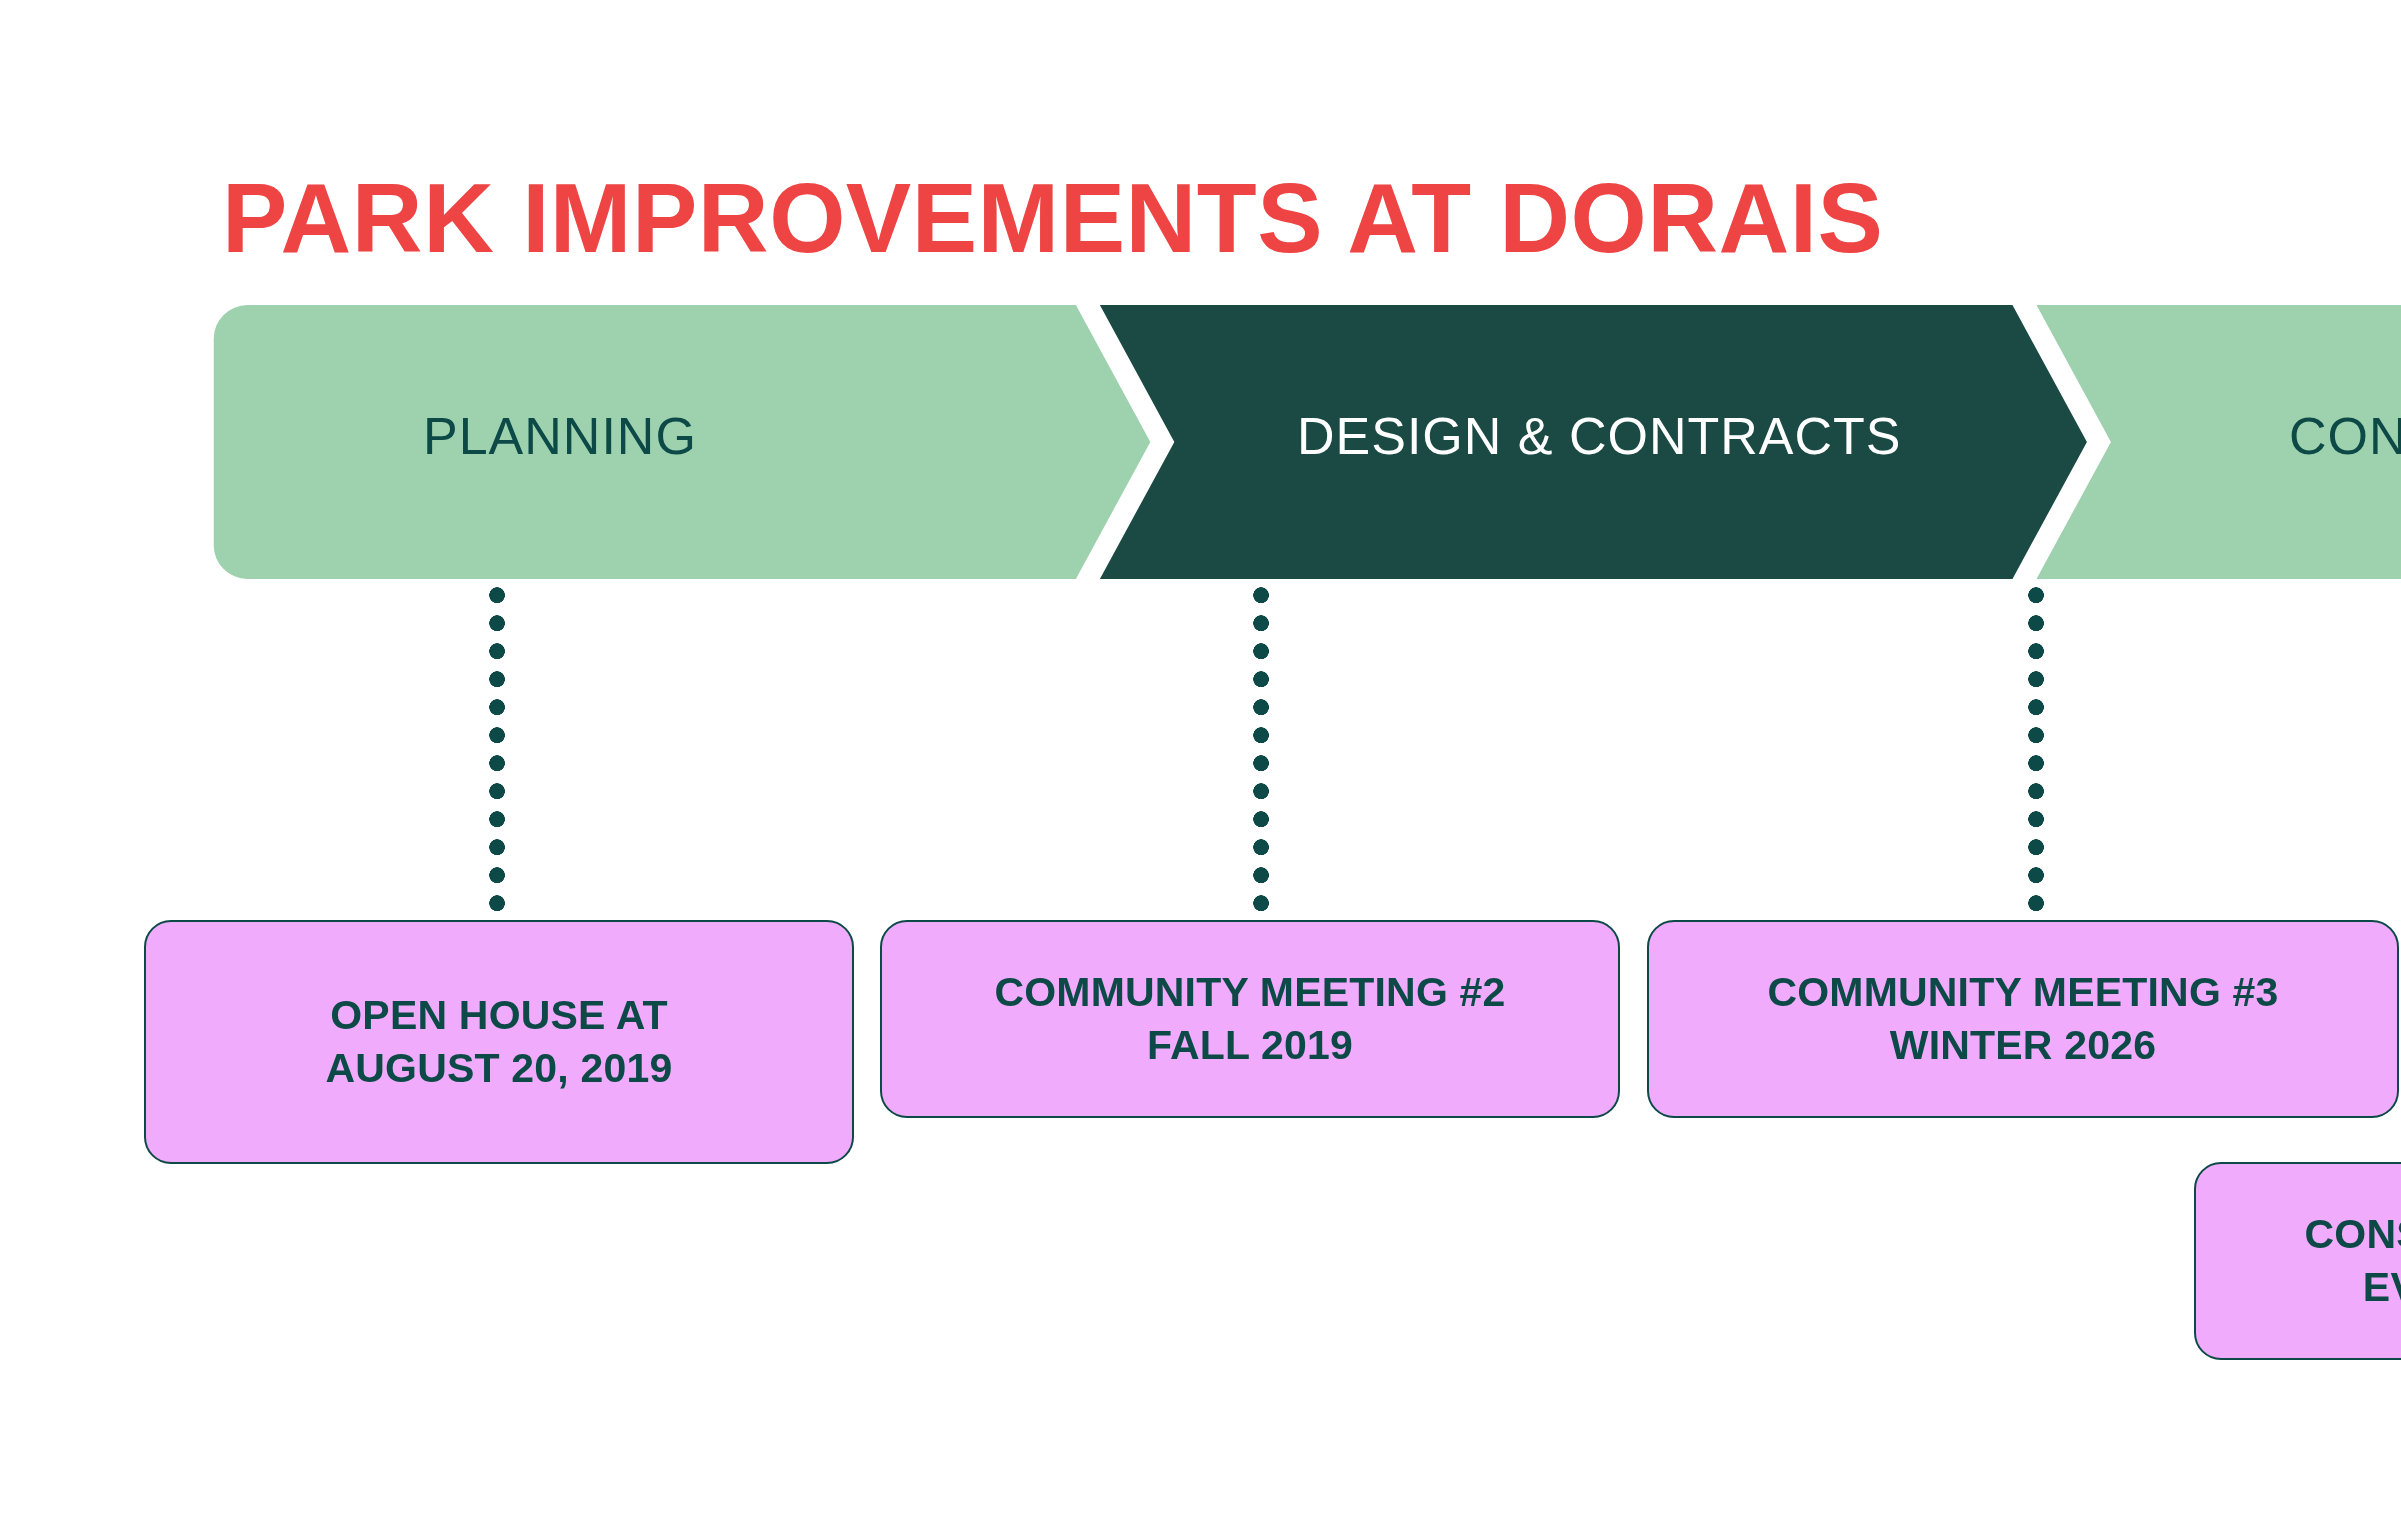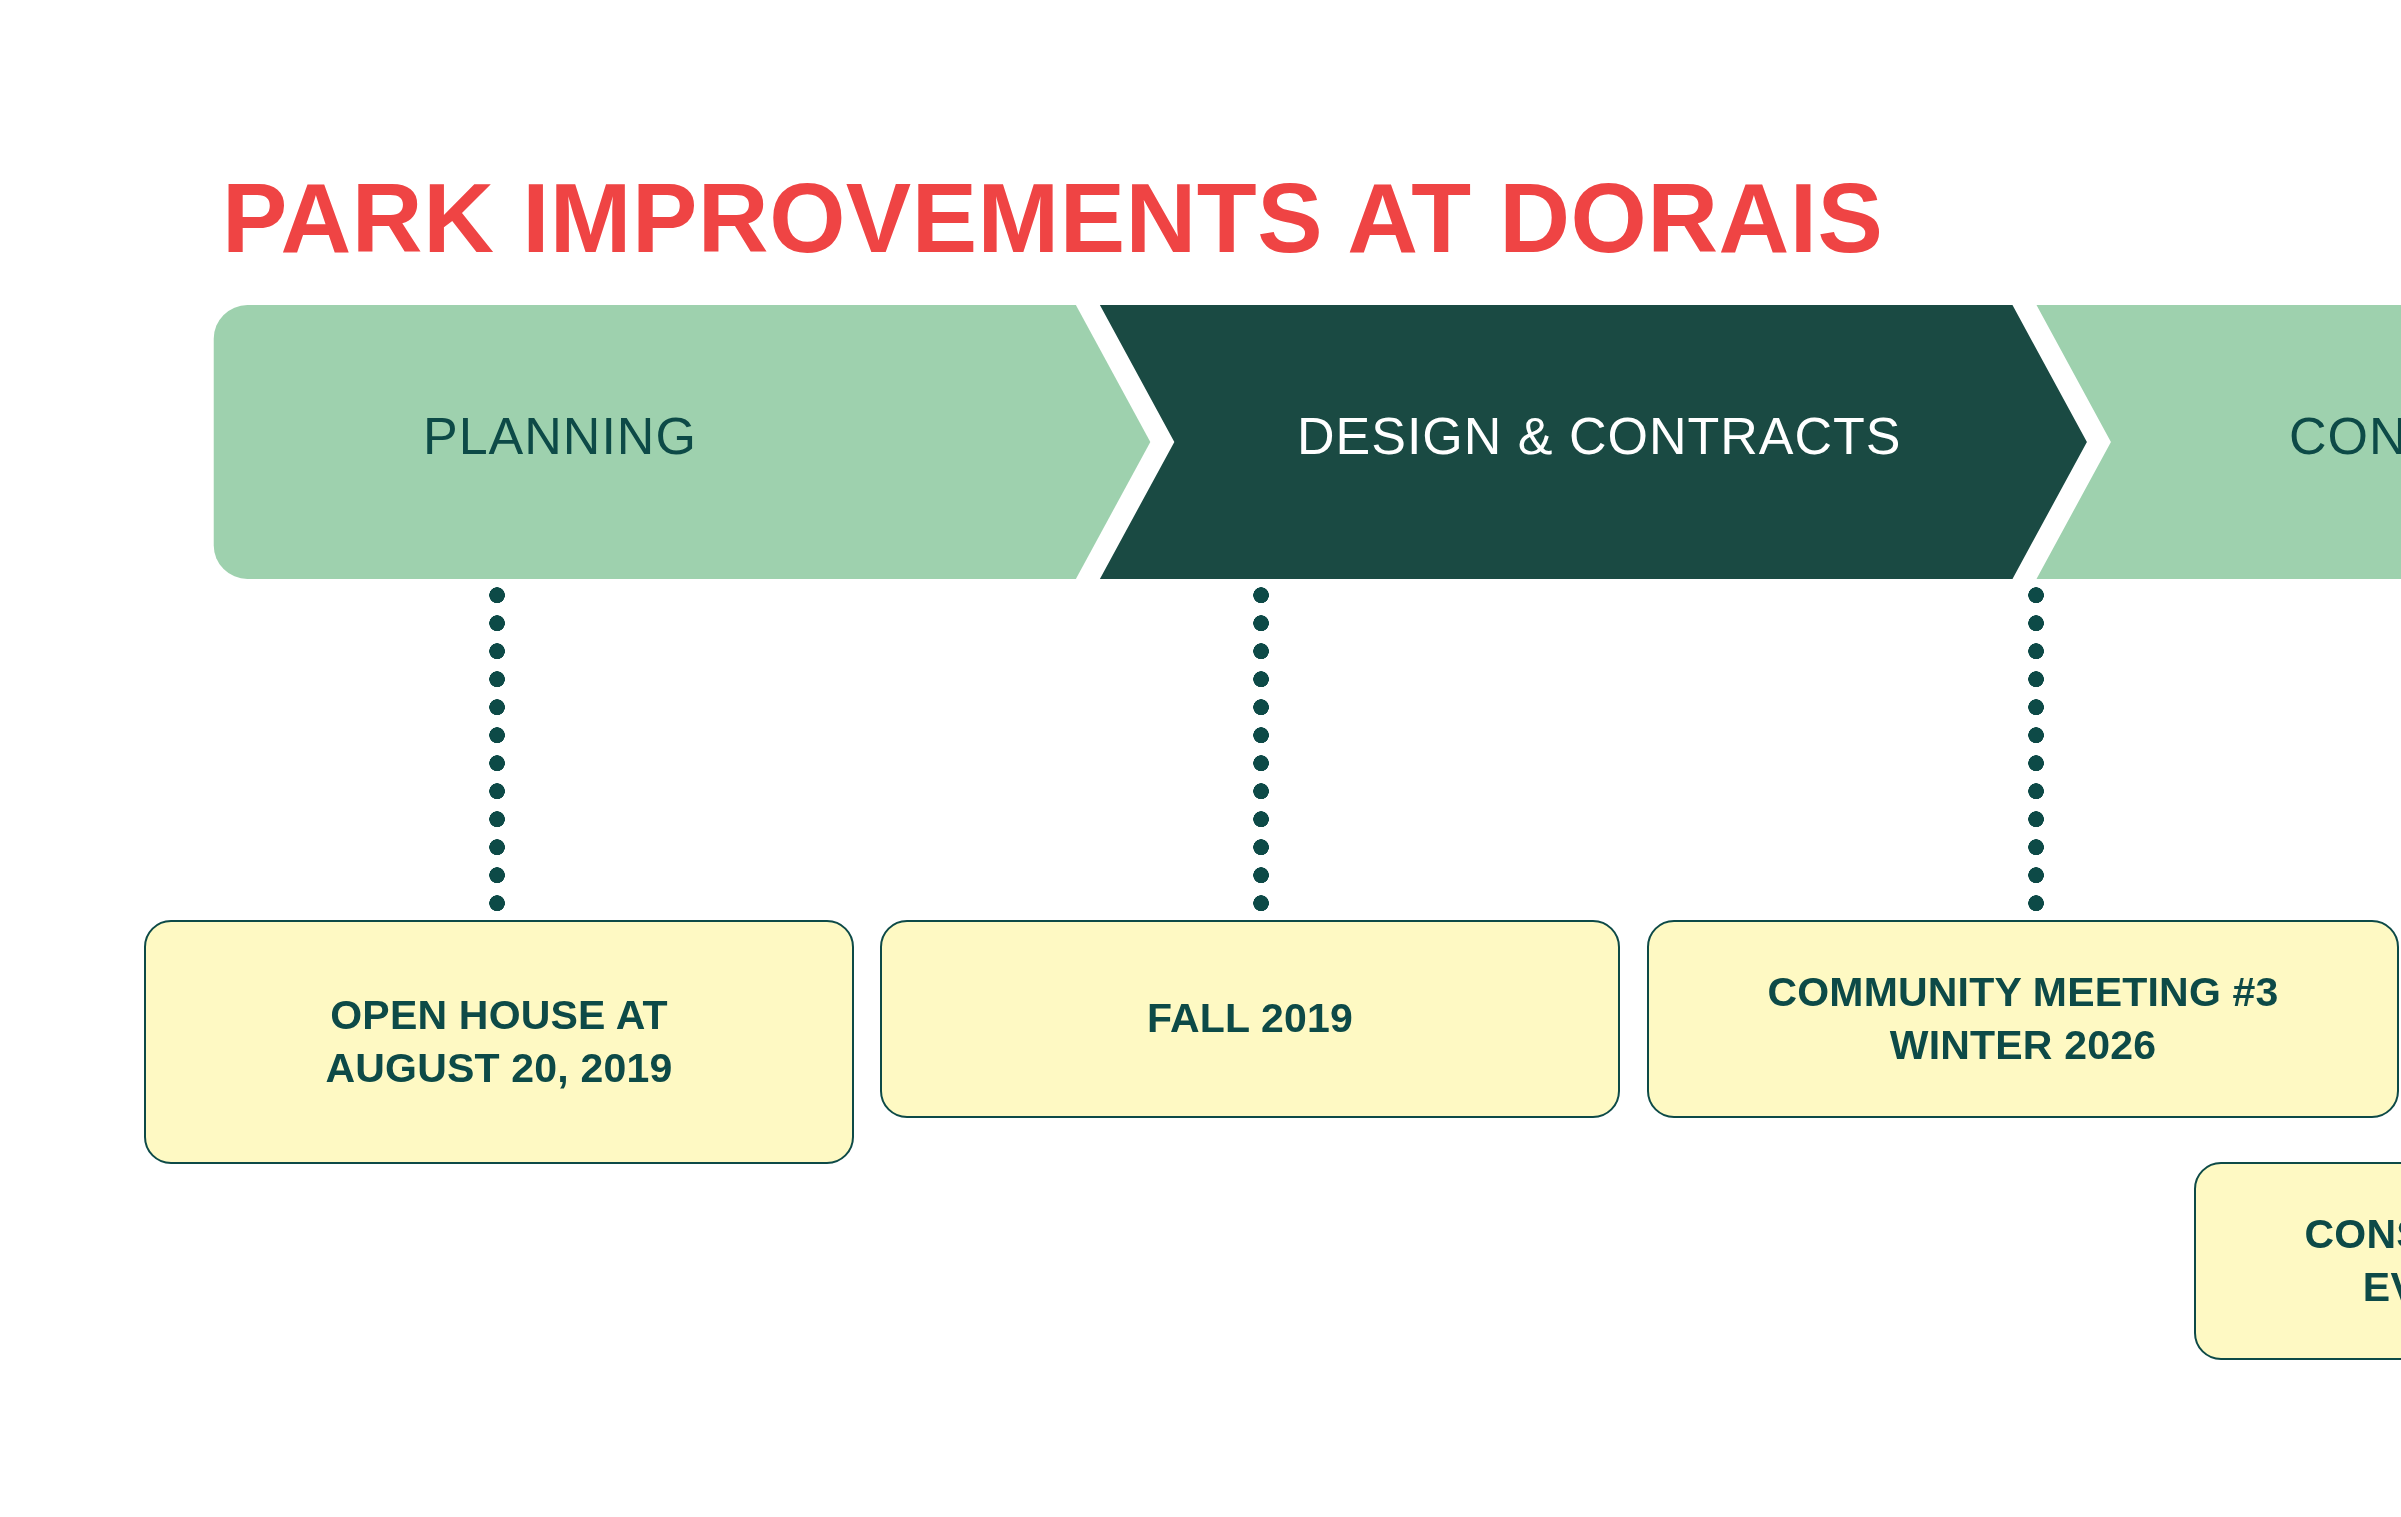--- a/index.html
+++ b/index.html
@@ -75,21 +75,21 @@
     background-position: 0 0;
   }
   #connector-0 { left: 489px; top: 587px; height: 331px; }
   #connector-1 { left: 1253px; top: 587px; height: 331px; }
   #connector-2 { left: 2028px; top: 587px; height: 331px; }
 
   
   .event-box {
     position: absolute;
     box-sizing: border-box;
-    background: #fef9c3;
+    background: #f0abfc;
     border: 2.9px solid #0d4a47;
     border-radius: 27px;
     display: flex;
     flex-direction: column;
     align-items: center;
     justify-content: center;
     text-align: center;
     color: #0d4a47;
     font-weight: 800;
     font-size: 41px;
@@ -144,20 +144,21 @@
   <div class="connector" id="connector-0"></div>
   <div class="connector" id="connector-1"></div>
   <div class="connector" id="connector-2"></div>
 
   <div class="event-box" id="event-box-0">
     <span class="event-line">OPEN HOUSE AT</span>
     <span class="event-line">AUGUST 20, 2019</span>
   </div>
 
   <div class="event-box" id="event-box-1">
+    <span class="event-line">COMMUNITY MEETING #2</span>
     <span class="event-line">FALL 2019</span>
   </div>
 
   <div class="event-box" id="event-box-2">
     <span class="event-line">COMMUNITY MEETING #3</span>
     <span class="event-line">WINTER 2026</span>
   </div>
 
   <div class="event-box" id="event-box-3">
     <span class="event-line">CONSTRUCTION KICKOFF</span>

